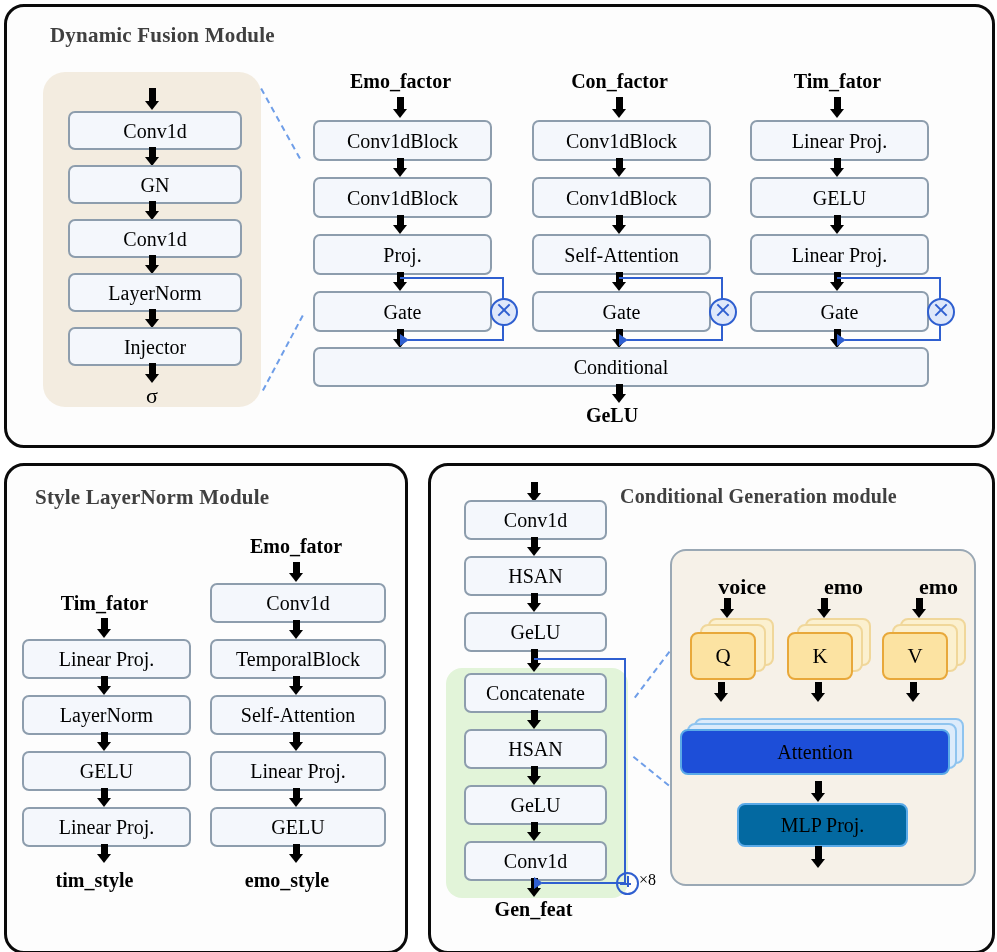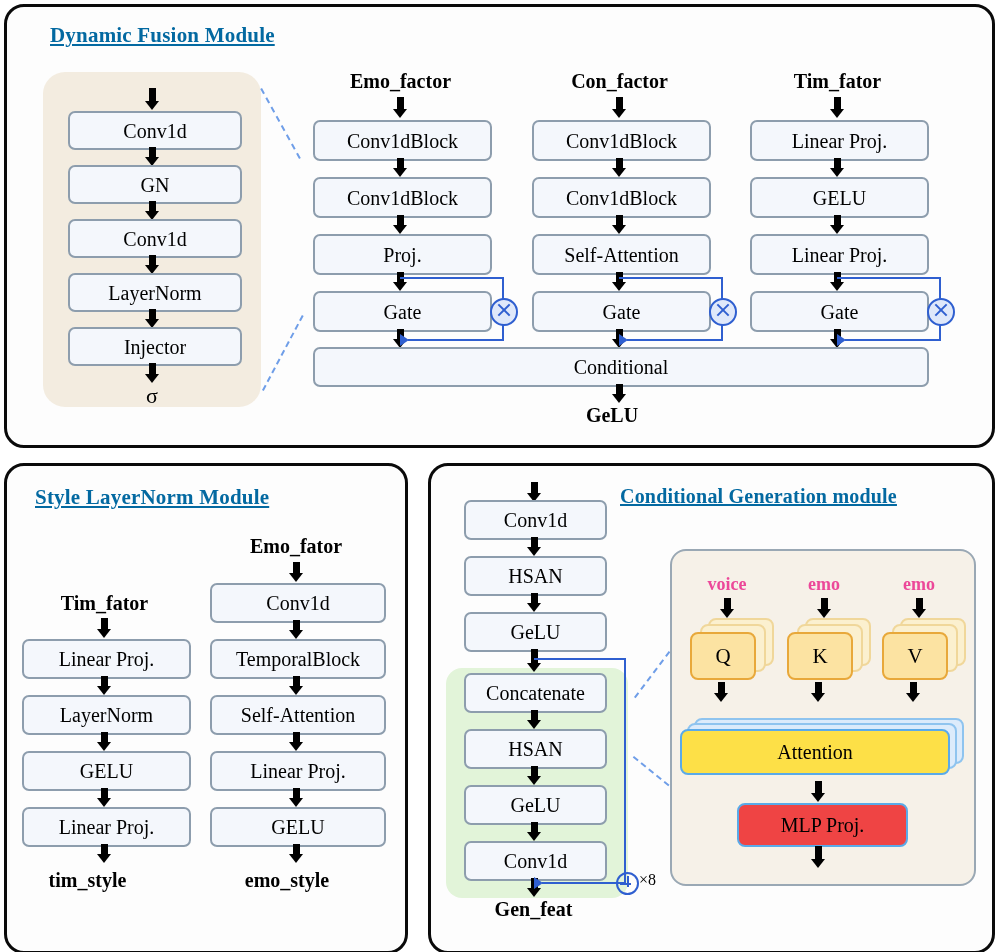--- a/index.html
+++ b/index.html
@@ -1,35 +1,35 @@
 <!DOCTYPE html>
 <html><head>
 <meta charset="utf-8">
 <style>
   html,body{margin:0;padding:0;background:#ffffff;}
   body{width:997px;height:952px;position:relative;overflow:hidden;
        font-family:"Liberation Serif","DejaVu Serif",serif;}
 
   .panel{position:absolute;border:3px solid #0a0a0a;border-radius:20px;background:#fdfdfd;}
 
-  .title{position:absolute;font-weight:bold;font-size:21px;color:#0369a1;white-space:nowrap;
-         font-family:"Liberation Serif","DejaVu Serif",serif;letter-spacing:.2px;text-decoration:underline;}
+  .title{position:absolute;font-weight:bold;font-size:21px;color:#404040;white-space:nowrap;
+         font-family:"Liberation Serif","DejaVu Serif",serif;letter-spacing:.2px;}
 
   
   .box{position:absolute;border:2px solid #8d9dad;border-radius:7px;background:#f4f7fc;
        display:flex;align-items:center;justify-content:center;
        font-size:20px;color:#000;white-space:nowrap;line-height:1;}
 
   .beige{position:absolute;background:#f3ece0;border-radius:22px;}
   .beige2{position:absolute;background:#f6f1e8;border:2px solid #9aa8b4;border-radius:16px;}
   .green{position:absolute;background:#e2f4d9;border-radius:16px;}
 
   
   .lbl{position:absolute;font-weight:bold;font-size:20px;color:#000;white-space:nowrap;text-align:center;}
-  .lbl-sm{position:absolute;font-weight:bold;font-size:18px;color:#ec4899;white-space:nowrap;text-align:center;}
+  .lbl-sm{position:absolute;font-weight:bold;font-size:22px;color:#000000;white-space:nowrap;text-align:right;}
 
   
   .arr{position:absolute;width:14px;}
   .arr .stem{position:absolute;left:4px;top:0;width:7px;background:#000;}
   .arr .head{position:absolute;left:0;width:0;height:0;
              border-left:7px solid transparent;border-right:7px solid transparent;
              border-top:9px solid #000;}
 
   .sigma{position:absolute;font-size:22px;color:#000;text-align:center;}
 
@@ -55,23 +55,23 @@
   .dash{position:absolute;border-top:2px dashed #6f9ee8;transform-origin:0 0;height:0;}
 
   
   .qkv{position:absolute;}
   .qkv .s1,.qkv .s2{position:absolute;border:2px solid #f0d79a;background:#fbf0cf;border-radius:8px;}
   .qkv .front{position:absolute;border:2px solid #e8a83a;background:#fce3a2;border-radius:8px;
               display:flex;align-items:center;justify-content:center;font-size:21px;color:#000;}
   
   .att{position:absolute;}
   .att .s1,.att .s2{position:absolute;border:2px solid #8fc4ef;background:#dcebfb;border-radius:8px;}
-  .att .front{position:absolute;border:2px solid #5aaae8;background:#fde047;border-radius:8px;
+  .att .front{position:absolute;border:2px solid #5aaae8;background:#1d4ed8;border-radius:8px;
               display:flex;align-items:center;justify-content:center;font-size:20px;color:#000;}
-  .bluebox{position:absolute;border:2px solid #5aaae8;background:#ef4444;border-radius:8px;
+  .bluebox{position:absolute;border:2px solid #5aaae8;background:#0369a1;border-radius:8px;
            display:flex;align-items:center;justify-content:center;font-size:20px;color:#000;}
 </style>
 </head>
 <body>
 
 <div class="panel" style="left:4px;top:4px;width:985px;height:438px;">
 </div>
 <div class="title" style="left:50px;top:23px;">Dynamic Fusion Module</div>
 
 <div class="beige" style="left:43px;top:72px;width:218px;height:335px;"></div>
@@ -232,21 +232,21 @@
 <div class="box" style="left:22px;top:751px;width:165px;height:36px;">GELU</div>
 <div class="arr" style="left:97px;top:788px;height:19px;">
   <div class="stem" style="height:10px;"></div>
     <div class="head" style="top:10px;"></div>
   </div>
 <div class="box" style="left:22px;top:807px;width:165px;height:36px;">Linear Proj.</div>
 <div class="arr" style="left:97px;top:844px;height:19px;">
   <div class="stem" style="height:10px;"></div>
     <div class="head" style="top:10px;"></div>
   </div>
-<div class="lbl" style="left:5px;top:869px;width:165px;">tim_style</div>
+<div class="lbl" style="left:12px;top:869px;width:165px;">tim_style</div>
 
 <div class="lbl" style="left:210px;top:535px;width:172px;">Emo_fator</div>
 <div class="arr" style="left:289px;top:562px;height:20px;">
   <div class="stem" style="height:11px;"></div>
     <div class="head" style="top:11px;"></div>
   </div>
 <div class="box" style="left:210px;top:583px;width:172px;height:36px;">Conv1d</div>
 <div class="arr" style="left:289px;top:620px;height:19px;">
   <div class="stem" style="height:10px;"></div>
     <div class="head" style="top:10px;"></div>

